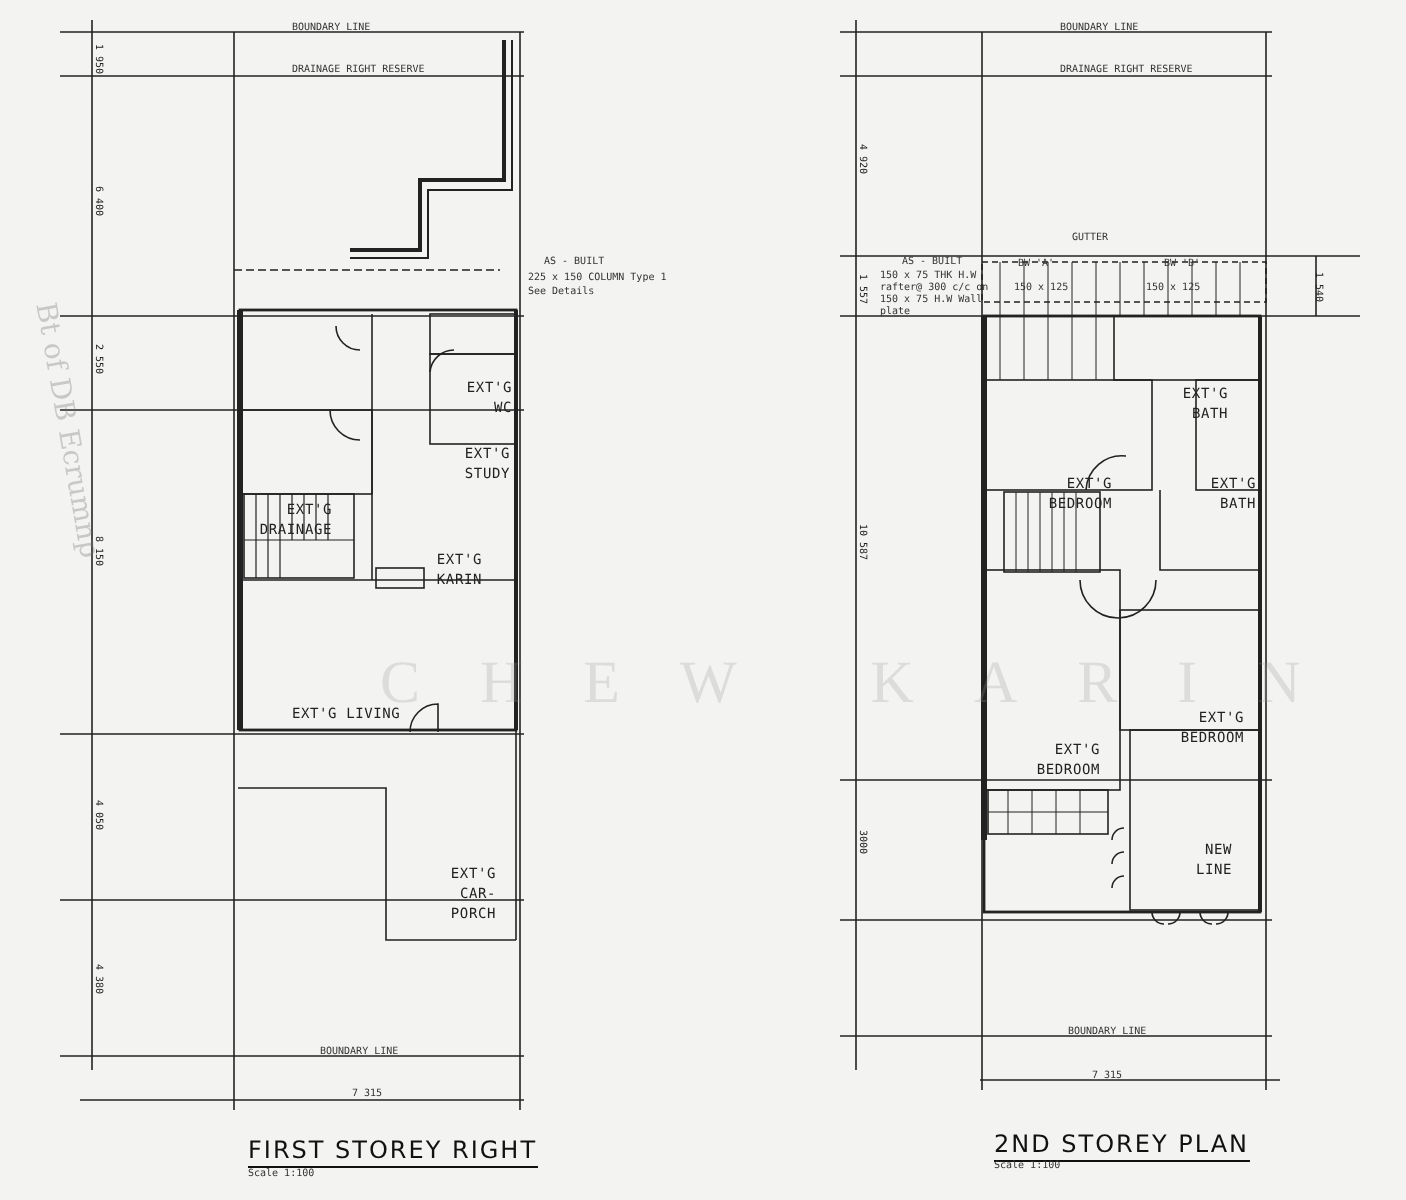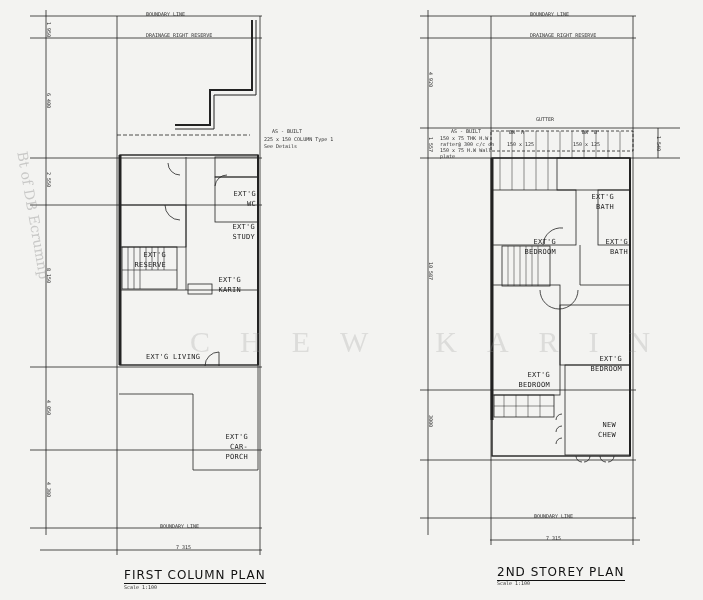--- a/index.html
+++ b/index.html
@@ -162,35 +162,35 @@
 
 <div>
   <div class="lbl tiny" style="left:146px;top:11px;">BOUNDARY   LINE</div>
   <div class="lbl tiny" style="left:146px;top:32px;">DRAINAGE  RIGHT  RESERVE</div>
   <div class="lbl tiny" style="left:272px;top:128px;">AS - BUILT</div>
   <div class="lbl tiny" style="left:264px;top:136px;">225 x 150 COLUMN  Type 1</div>
   <div class="lbl tiny" style="left:264px;top:143px;">See  Details</div>
 
   <div class="lbl room" style="left:222px;top:157px;width:34px;white-space:normal;">EXT'G WC</div>
   <div class="lbl room" style="left:219px;top:190px;width:36px;white-space:normal;">EXT'G STUDY</div>
-  <div class="lbl room" style="left:126px;top:218px;width:40px;white-space:normal;">EXT'G RESERVE</div>
+  <div class="lbl room" style="left:126px;top:218px;width:40px;white-space:normal;">EXT'G DRAINAGE</div>
   <div class="lbl room" style="left:205px;top:243px;width:36px;white-space:normal;">EXT'G KARIN</div>
   <div class="lbl room" style="left:146px;top:320px;">EXT'G  LIVING</div>
   <div class="lbl room" style="left:212px;top:400px;width:36px;white-space:normal;">EXT'G CAR-PORCH</div>
 
   <div class="lbl dim" style="left:52px;top:22px;">1 950</div>
   <div class="lbl dim" style="left:52px;top:93px;">6 400</div>
   <div class="lbl dim" style="left:52px;top:172px;">2 550</div>
   <div class="lbl dim" style="left:52px;top:268px;">8 150</div>
   <div class="lbl dim" style="left:52px;top:400px;">4 050</div>
   <div class="lbl dim" style="left:52px;top:482px;">4 380</div>
 
   <div class="lbl tiny" style="left:160px;top:523px;">BOUNDARY   LINE</div>
   <div class="lbl tiny" style="left:176px;top:544px;">7 315</div>
-  <div class="lbl title" style="left:124px;top:568px;">FIRST COLUMN PLAN</div>
+  <div class="lbl title" style="left:124px;top:568px;">FIRST STOREY RIGHT</div>
   <div class="lbl scale" style="left:124px;top:584px;">Scale 1:100</div>
 </div>
 
 <div>
   <div class="lbl tiny" style="left:530px;top:11px;">BOUNDARY   LINE</div>
   <div class="lbl tiny" style="left:530px;top:32px;">DRAINAGE  RIGHT  RESERVE</div>
   <div class="lbl tiny" style="left:536px;top:116px;">GUTTER</div>
   <div class="lbl tiny" style="left:509px;top:129px;">BW 'A'</div>
   <div class="lbl tiny" style="left:582px;top:129px;">BW 'B'</div>
   <div class="lbl tiny" style="left:507px;top:141px;">150 x 125</div>
@@ -199,21 +199,21 @@
   <div class="lbl tiny" style="left:440px;top:135px;">150 x 75 THK H.W</div>
   <div class="lbl tiny" style="left:440px;top:141px;">rafter@ 300 c/c on</div>
   <div class="lbl tiny" style="left:440px;top:147px;">150 x 75 H.W Wall</div>
   <div class="lbl tiny" style="left:440px;top:153px;">plate</div>
 
   <div class="lbl room" style="left:578px;top:160px;width:36px;white-space:normal;">EXT'G BATH</div>
   <div class="lbl room" style="left:512px;top:205px;width:44px;white-space:normal;">EXT'G BEDROOM</div>
   <div class="lbl room" style="left:600px;top:205px;width:28px;white-space:normal;">EXT'G BATH</div>
   <div class="lbl room" style="left:578px;top:322px;width:44px;white-space:normal;">EXT'G BEDROOM</div>
   <div class="lbl room" style="left:506px;top:338px;width:44px;white-space:normal;">EXT'G BEDROOM</div>
-  <div class="lbl room" style="left:580px;top:388px;width:36px;white-space:normal;">NEW CHEW</div>
+  <div class="lbl room" style="left:580px;top:388px;width:36px;white-space:normal;">NEW LINE</div>
 
   <div class="lbl dim" style="left:434px;top:72px;">4 920</div>
   <div class="lbl dim" style="left:434px;top:137px;">1 557</div>
   <div class="lbl dim" style="left:434px;top:262px;">10 587</div>
   <div class="lbl dim" style="left:434px;top:415px;">3000</div>
   <div class="lbl dim" style="left:662px;top:136px;">1 540</div>
 
   <div class="lbl tiny" style="left:534px;top:513px;">BOUNDARY   LINE</div>
   <div class="lbl tiny" style="left:546px;top:535px;">7 315</div>
   <div class="lbl title" style="left:497px;top:565px;">2ND STOREY PLAN</div>

